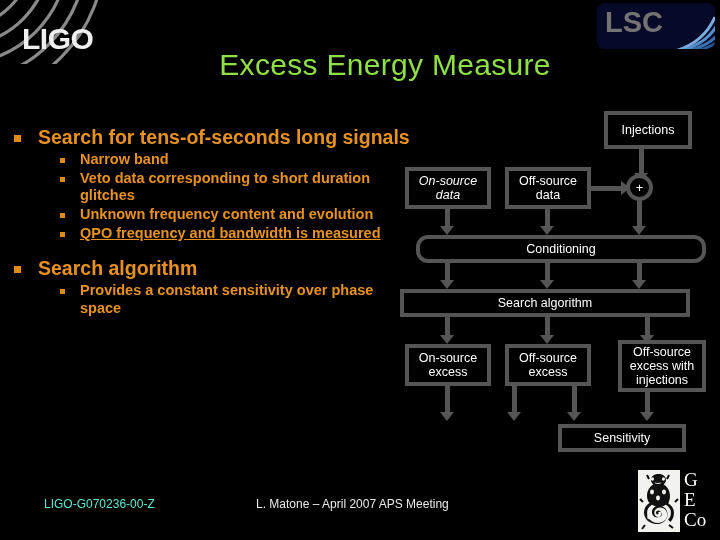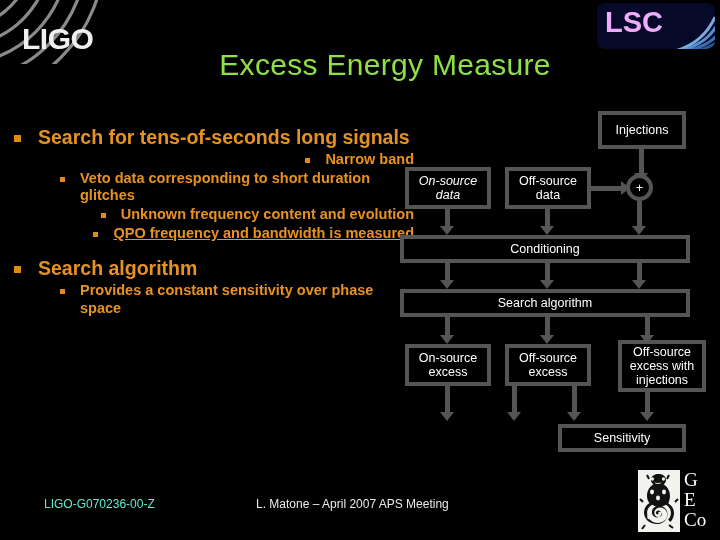--- a/index.html
+++ b/index.html
@@ -8,38 +8,38 @@
 
   
   #ligo-logo{position:absolute;left:0;top:0;width:175px;height:64px;overflow:hidden;}
   #ligo-logo .arcs{position:absolute;left:-82px;top:-86px;width:260px;height:260px;}
   #ligo-logo .lbl{position:absolute;left:22px;top:22px;font-size:30px;font-weight:bold;
       color:#efefef;letter-spacing:-0.5px;font-family:"Liberation Sans",sans-serif;}
 
   
   #lsc-logo{position:absolute;left:597px;top:3px;width:118px;height:46px;
      background:#060a28;border-radius:8px;overflow:hidden;}
-  #lsc-logo .lbl{position:absolute;left:8px;top:3px;font-size:29px;font-weight:bold;color:#f0abfc;
+  #lsc-logo .lbl{position:absolute;left:8px;top:3px;font-size:29px;font-weight:bold;color:#737373;
      letter-spacing:0px;font-family:"Liberation Sans",sans-serif;}
   #lsc-logo svg{position:absolute;right:-6px;bottom:-6px;}
 
   
   #title{position:absolute;left:0;top:48px;width:720px;text-align:center;
      font-size:30px;color:#8ee046;font-family:"Liberation Sans",sans-serif;
      letter-spacing:0.3px;padding-left:50px;box-sizing:border-box;}
 
   
   #body{position:absolute;left:14px;top:126px;width:400px;color:#e08a18;}
   .b1{display:flex;align-items:flex-start;margin-bottom:2px;}
   .b1 .mk{width:24px;flex:0 0 24px;padding-top:9px;}
   .b1 .mk i{display:block;width:7px;height:7px;background:#e08a18;}
   .b1 .tx{font-size:19.5px;font-weight:bold;line-height:1.17;color:#e79220;}
 
   .lvl2{margin-left:46px;}
-  .b2{display:flex;align-items:flex-start;margin-bottom:1px;justify-content:flex-end;}
+  .b2{display:flex;align-items:flex-start;margin-bottom:1px;}
   .b2 .mk{width:20px;flex:0 0 20px;padding-top:7px;}
   .b2 .mk i{display:block;width:5px;height:5px;background:#e08a18;}
   .b2 .tx{font-size:14.5px;font-weight:bold;line-height:1.22;color:#e79220;}
   .b2 .tx.u{text-decoration:underline;}
   .gap{height:14px;}
 
   
   #flow{position:absolute;left:392px;top:104px;width:320px;height:360px;}
   .fbox{position:absolute;box-sizing:border-box;border:4px solid #555;background:#000;
         color:#fff;font-size:12.5px;line-height:1.12;text-align:center;
@@ -154,21 +154,21 @@
         <span class="mk">
             <i></i>
           </span>
         <span class="tx">Provides a constant sensitivity over phase space</span>
       </div>
     </div>
   </div>
 
   <div id="flow">
 
-    <div class="fbox" style="left:206px;top:7px;width:88px;height:38px;">
+    <div class="fbox" style="left:212px;top:7px;width:88px;height:38px;">
       <span>Injections</span>
     </div>
 
     <div class="vline" style="left:247px;top:45px;height:27px;"></div>
     <div class="arrD" style="left:242px;top:69px;"></div>
 
     <div class="fbox" style="left:13px;top:63px;width:86px;height:42px;font-style:italic;">
       <span>On-source data</span>
     </div>
 
@@ -183,21 +183,21 @@
       <span>+</span>
     </div>
 
     <div class="vline" style="left:53px;top:105px;height:20px;"></div>
     <div class="arrD" style="left:48px;top:122px;"></div>
     <div class="vline" style="left:153px;top:105px;height:20px;"></div>
     <div class="arrD" style="left:148px;top:122px;"></div>
     <div class="vline" style="left:245px;top:97px;height:28px;"></div>
     <div class="arrD" style="left:240px;top:122px;"></div>
 
-    <div class="fbar" style="left:8px;top:131px;width:290px;height:28px;">
+    <div class="fbar" style="left:24px;top:131px;width:290px;height:28px;border-radius:12px;">
       <span>Conditioning</span>
     </div>
 
     <div class="vline" style="left:53px;top:159px;height:20px;"></div>
     <div class="arrD" style="left:48px;top:176px;"></div>
     <div class="vline" style="left:153px;top:159px;height:20px;"></div>
     <div class="arrD" style="left:148px;top:176px;"></div>
     <div class="vline" style="left:245px;top:159px;height:20px;"></div>
     <div class="arrD" style="left:240px;top:176px;"></div>
 

